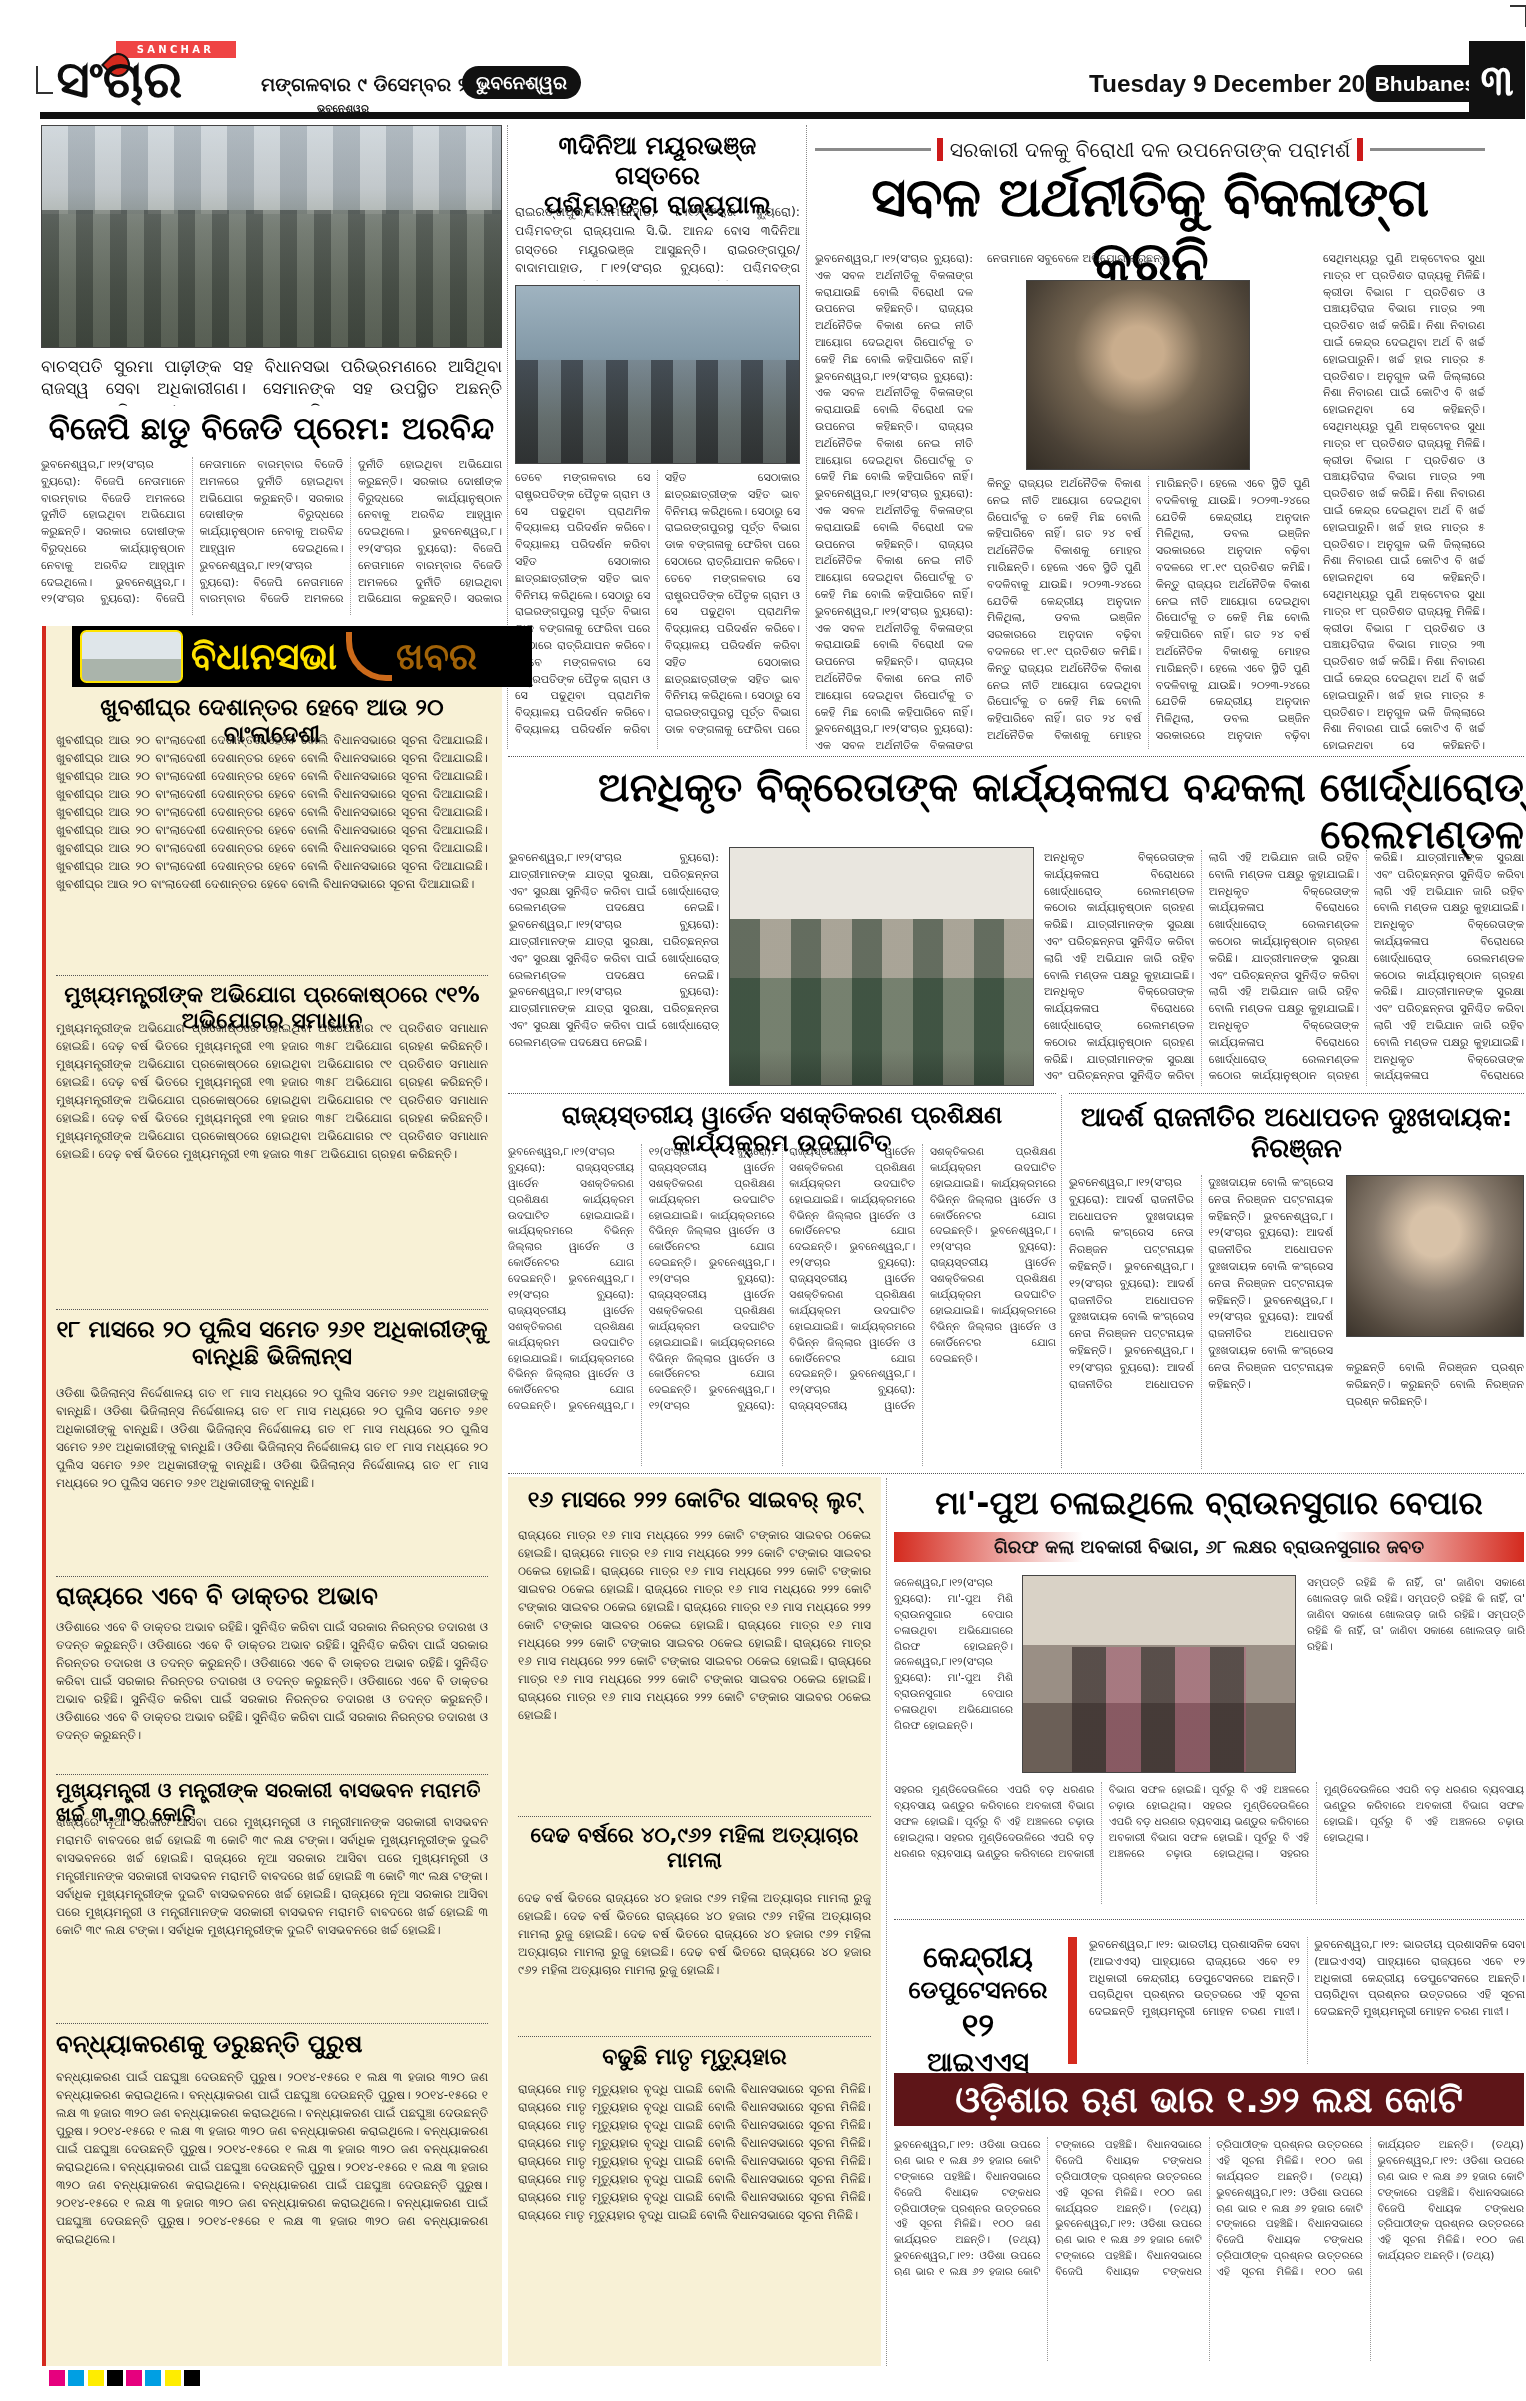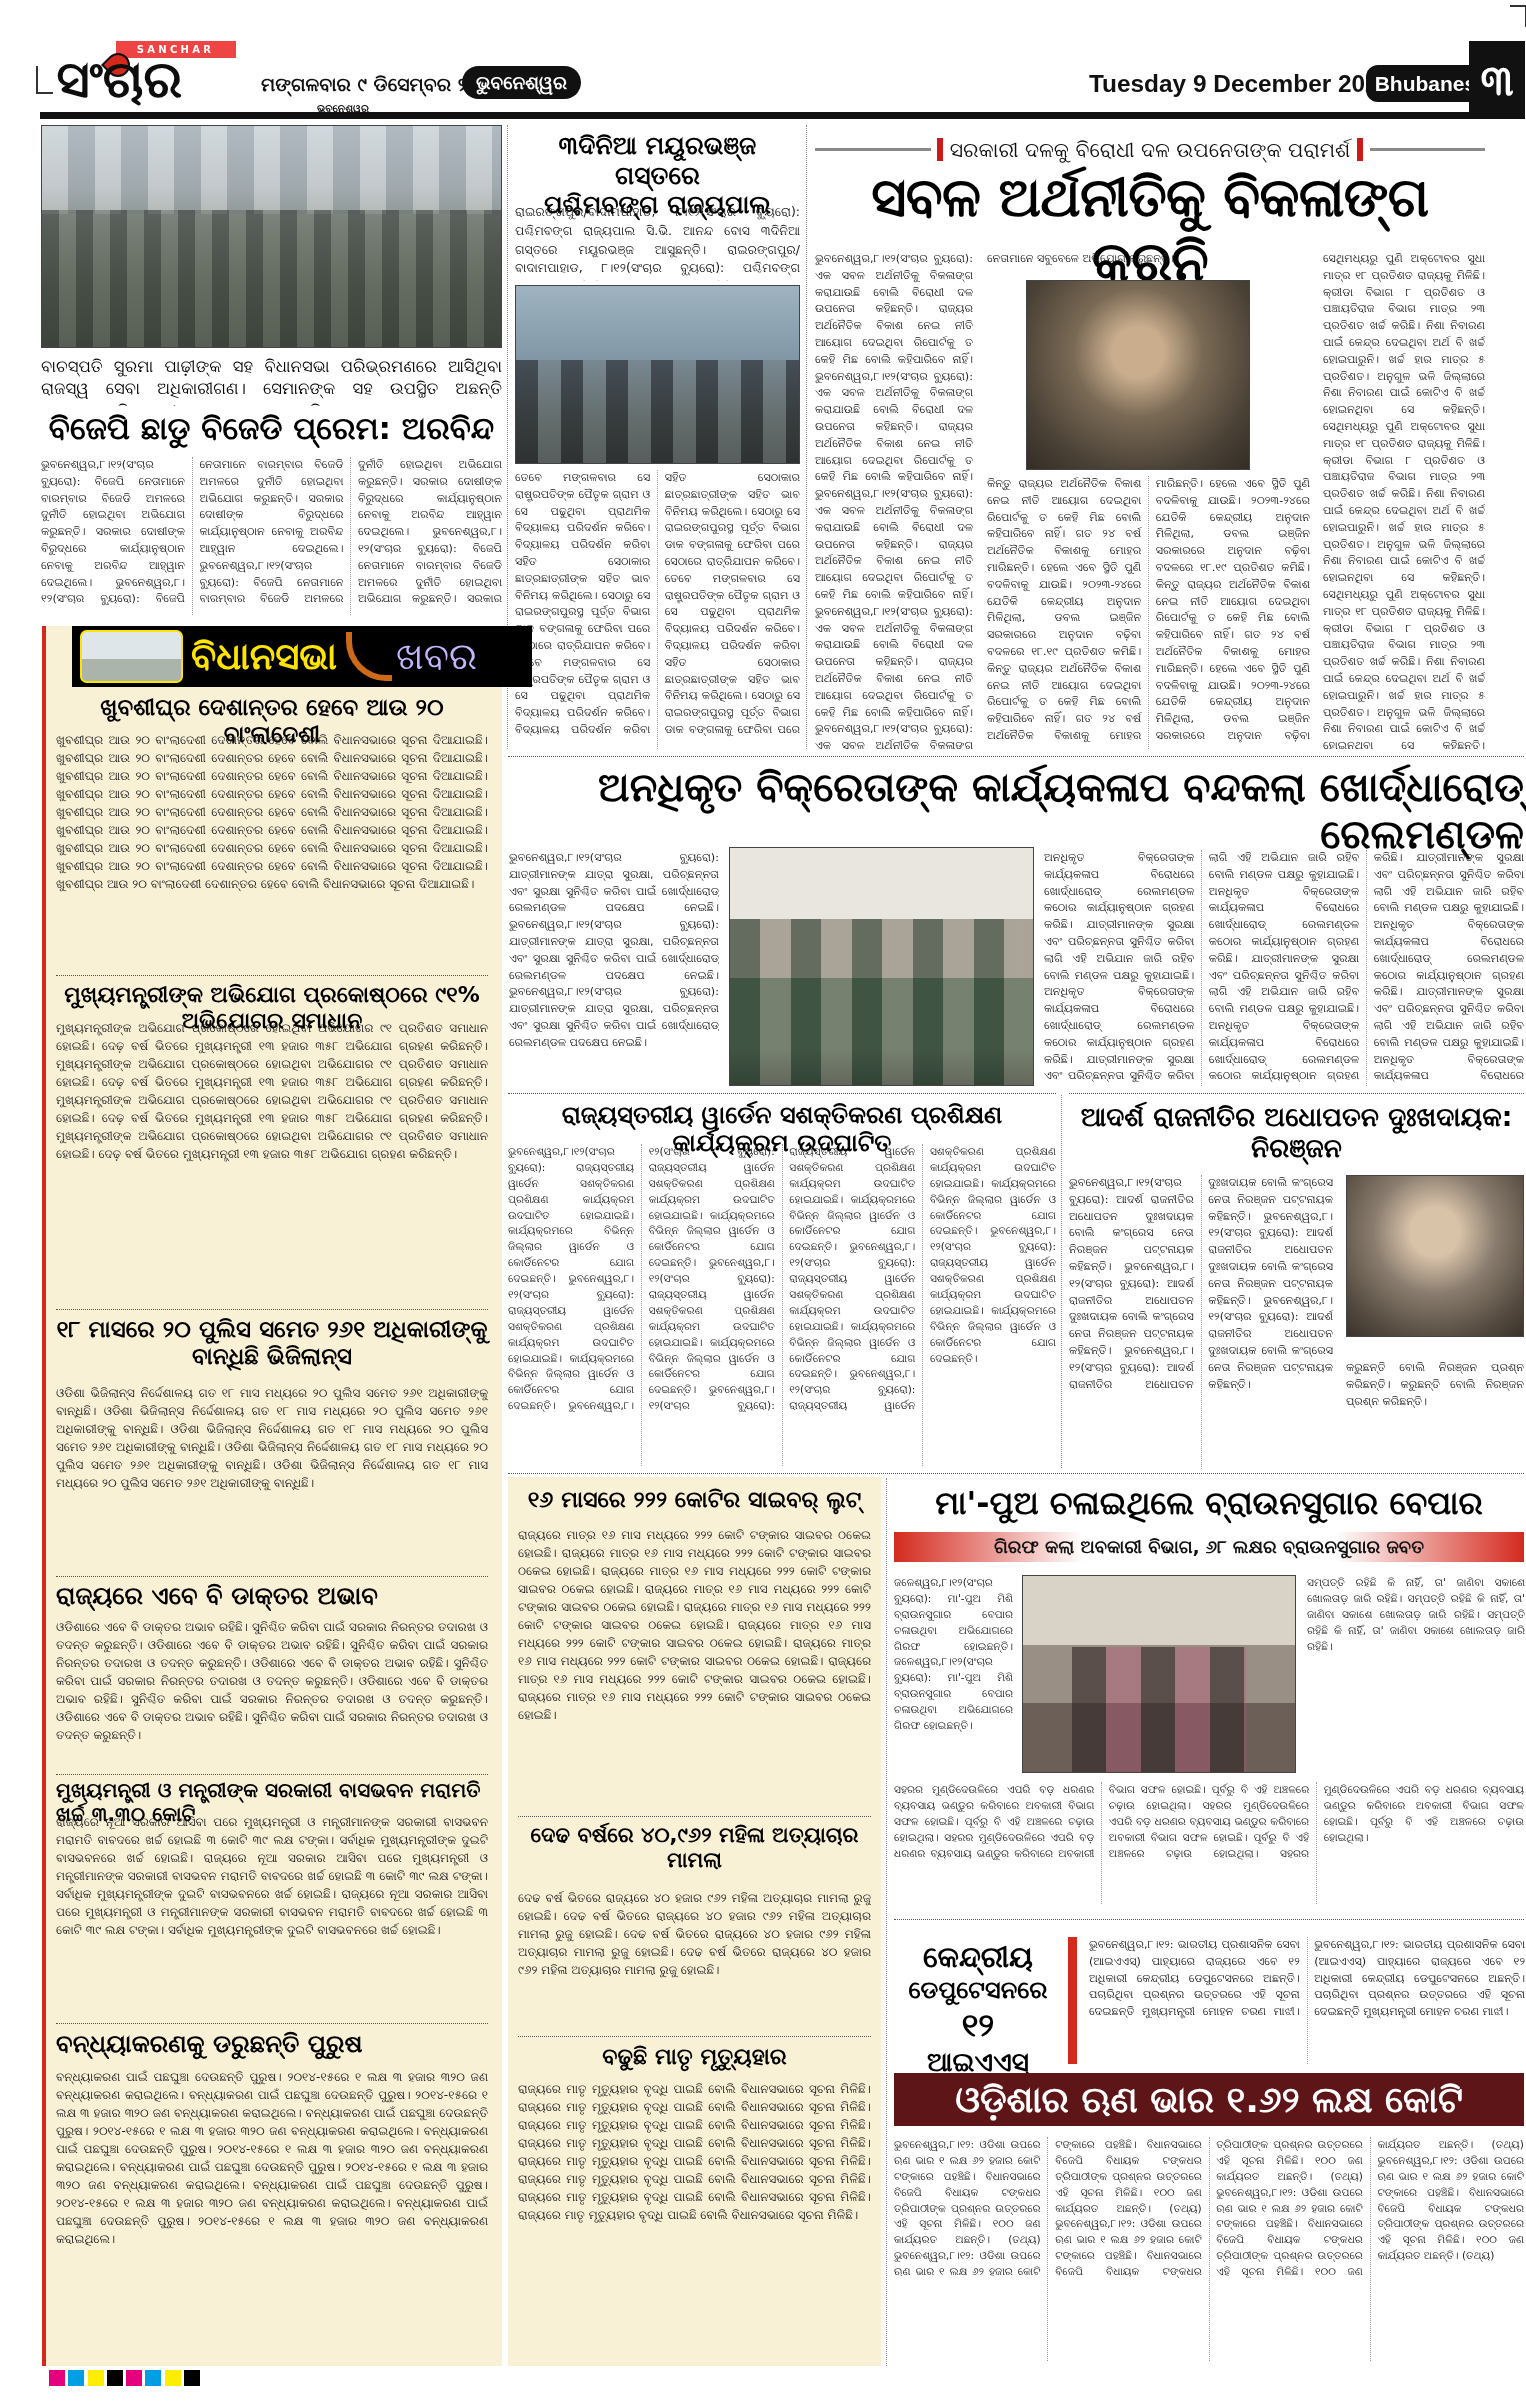--- a/index.html
+++ b/index.html
@@ -93,21 +93,21 @@
   <div class="abs photo" style="left:1026px;top:280px;width:224px;height:190px;background:
     radial-gradient(circle at 50% 38%,#c9ad8d 0 16%,#7a6a55 40%,#4a4136 75%,#332d25 100%);"></div>
   <div class="abs body-text just cols2" style="left:987px;top:476px;width:323px;height:273px;">କିନ୍ତୁ ରାଜ୍ୟର ଅର୍ଥନୈତିକ ବିକାଶ ନେଇ ନୀତି ଆୟୋଗ ଦେଇଥିବା ରିପୋର୍ଟକୁ ତ କେହି ମିଛ ବୋଲି କହିପାରିବେ ନାହିଁ। ଗତ ୨୪ ବର୍ଷ ଅର୍ଥନୈତିକ ବିକାଶକୁ ମୋହର ମାରିଛନ୍ତି। ହେଲେ ଏବେ ସ୍ଥିତି ପୁଣି ବଦଳିବାକୁ ଯାଉଛି। ୨୦୨୩-୨୪ରେ ଯେତିକି କେନ୍ଦ୍ରୀୟ ଅନୁଦାନ ମିଳିଥିଲା, ଡବଲ ଇଞ୍ଜିନ ସରକାରରେ ଅନୁଦାନ ବଢ଼ିବା ବଦଳରେ ୧୮.୧୯ ପ୍ରତିଶତ କମିଛି। କିନ୍ତୁ ରାଜ୍ୟର ଅର୍ଥନୈତିକ ବିକାଶ ନେଇ ନୀତି ଆୟୋଗ ଦେଇଥିବା ରିପୋର୍ଟକୁ ତ କେହି ମିଛ ବୋଲି କହିପାରିବେ ନାହିଁ। ଗତ ୨୪ ବର୍ଷ ଅର୍ଥନୈତିକ ବିକାଶକୁ ମୋହର ମାରିଛନ୍ତି। ହେଲେ ଏବେ ସ୍ଥିତି ପୁଣି ବଦଳିବାକୁ ଯାଉଛି। ୨୦୨୩-୨୪ରେ ଯେତିକି କେନ୍ଦ୍ରୀୟ ଅନୁଦାନ ମିଳିଥିଲା, ଡବଲ ଇଞ୍ଜିନ ସରକାରରେ ଅନୁଦାନ ବଢ଼ିବା ବଦଳରେ ୧୮.୧୯ ପ୍ରତିଶତ କମିଛି। କିନ୍ତୁ ରାଜ୍ୟର ଅର୍ଥନୈତିକ ବିକାଶ ନେଇ ନୀତି ଆୟୋଗ ଦେଇଥିବା ରିପୋର୍ଟକୁ ତ କେହି ମିଛ ବୋଲି କହିପାରିବେ ନାହିଁ। ଗତ ୨୪ ବର୍ଷ ଅର୍ଥନୈତିକ ବିକାଶକୁ ମୋହର ମାରିଛନ୍ତି। ହେଲେ ଏବେ ସ୍ଥିତି ପୁଣି ବଦଳିବାକୁ ଯାଉଛି। ୨୦୨୩-୨୪ରେ ଯେତିକି କେନ୍ଦ୍ରୀୟ ଅନୁଦାନ ମିଳିଥିଲା, ଡବଲ ଇଞ୍ଜିନ ସରକାରରେ ଅନୁଦାନ ବଢ଼ିବା ବଦଳରେ ୧୮.୧୯ ପ୍ରତିଶତ କମିଛି। କିନ୍ତୁ ରାଜ୍ୟର ଅର୍ଥନୈତିକ ବିକାଶ ନେଇ ନୀତି ଆୟୋଗ ଦେଇଥିବା ରିପୋର୍ଟକୁ ତ କେହି ମିଛ ବୋଲି କହିପାରିବେ ନାହିଁ। ଗତ ୨୪ ବର୍ଷ ଅର୍ଥନୈତିକ ବିକାଶକୁ ମୋହର ମାରିଛନ୍ତି। ହେଲେ ଏବେ ସ୍ଥିତି ପୁଣି ବଦଳିବାକୁ ଯାଉଛି। ୨୦୨୩-୨୪ରେ ଯେତିକି କେନ୍ଦ୍ରୀୟ ଅନୁଦାନ ମିଳିଥିଲା, ଡବଲ ଇଞ୍ଜିନ ସରକାରରେ ଅନୁଦାନ ବଢ଼ିବା ବଦଳରେ ୧୮.୧୯ ପ୍ରତିଶତ କମିଛି।</div>
   <div class="abs body-text just" style="left:1323px;top:251px;width:162px;height:498px;">ସେଥିମଧ୍ୟରୁ ପୁଣି ଅକ୍ଟୋବର ସୁଧା ମାତ୍ର ୧୮ ପ୍ରତିଶତ ରାଜ୍ୟକୁ ମିଳିଛି। କ୍ରୀଡା ବିଭାଗ ୮ ପ୍ରତିଶତ ଓ ପଞ୍ଚାୟତିରାଜ ବିଭାଗ ମାତ୍ର ୨୩ ପ୍ରତିଶତ ଖର୍ଚ୍ଚ କରିଛି। ନିଶା ନିବାରଣ ପାଇଁ କେନ୍ଦ୍ର ଦେଇଥିବା ଅର୍ଥ ବି ଖର୍ଚ୍ଚ ହୋଇପାରୁନି। ଖର୍ଚ୍ଚ ହାର ମାତ୍ର ୫ ପ୍ରତିଶତ। ଅନୁଗୁଳ ଭଳି ଜିଲ୍ଲାରେ ନିଶା ନିବାରଣ ପାଇଁ କୋଟିଏ ବି ଖର୍ଚ୍ଚ ହୋଇନଥିବା ସେ କହିଛନ୍ତି। ସେଥିମଧ୍ୟରୁ ପୁଣି ଅକ୍ଟୋବର ସୁଧା ମାତ୍ର ୧୮ ପ୍ରତିଶତ ରାଜ୍ୟକୁ ମିଳିଛି। କ୍ରୀଡା ବିଭାଗ ୮ ପ୍ରତିଶତ ଓ ପଞ୍ଚାୟତିରାଜ ବିଭାଗ ମାତ୍ର ୨୩ ପ୍ରତିଶତ ଖର୍ଚ୍ଚ କରିଛି। ନିଶା ନିବାରଣ ପାଇଁ କେନ୍ଦ୍ର ଦେଇଥିବା ଅର୍ଥ ବି ଖର୍ଚ୍ଚ ହୋଇପାରୁନି। ଖର୍ଚ୍ଚ ହାର ମାତ୍ର ୫ ପ୍ରତିଶତ। ଅନୁଗୁଳ ଭଳି ଜିଲ୍ଲାରେ ନିଶା ନିବାରଣ ପାଇଁ କୋଟିଏ ବି ଖର୍ଚ୍ଚ ହୋଇନଥିବା ସେ କହିଛନ୍ତି। ସେଥିମଧ୍ୟରୁ ପୁଣି ଅକ୍ଟୋବର ସୁଧା ମାତ୍ର ୧୮ ପ୍ରତିଶତ ରାଜ୍ୟକୁ ମିଳିଛି। କ୍ରୀଡା ବିଭାଗ ୮ ପ୍ରତିଶତ ଓ ପଞ୍ଚାୟତିରାଜ ବିଭାଗ ମାତ୍ର ୨୩ ପ୍ରତିଶତ ଖର୍ଚ୍ଚ କରିଛି। ନିଶା ନିବାରଣ ପାଇଁ କେନ୍ଦ୍ର ଦେଇଥିବା ଅର୍ଥ ବି ଖର୍ଚ୍ଚ ହୋଇପାରୁନି। ଖର୍ଚ୍ଚ ହାର ମାତ୍ର ୫ ପ୍ରତିଶତ। ଅନୁଗୁଳ ଭଳି ଜିଲ୍ଲାରେ ନିଶା ନିବାରଣ ପାଇଁ କୋଟିଏ ବି ଖର୍ଚ୍ଚ ହୋଇନଥିବା ସେ କହିଛନ୍ତି। ସେଥିମଧ୍ୟରୁ ପୁଣି ଅକ୍ଟୋବର ସୁଧା ମାତ୍ର ୧୮ ପ୍ରତିଶତ ରାଜ୍ୟକୁ ମିଳିଛି। କ୍ରୀଡା ବିଭାଗ ୮ ପ୍ରତିଶତ ଓ ପଞ୍ଚାୟତିରାଜ ବିଭାଗ ମାତ୍ର ୨୩ ପ୍ରତିଶତ ଖର୍ଚ୍ଚ କରିଛି। ନିଶା ନିବାରଣ ପାଇଁ କେନ୍ଦ୍ର ଦେଇଥିବା ଅର୍ଥ ବି ଖର୍ଚ୍ଚ ହୋଇପାରୁନି। ଖର୍ଚ୍ଚ ହାର ମାତ୍ର ୫ ପ୍ରତିଶତ। ଅନୁଗୁଳ ଭଳି ଜିଲ୍ଲାରେ ନିଶା ନିବାରଣ ପାଇଁ କୋଟିଏ ବି ଖର୍ଚ୍ଚ ହୋଇନଥିବା ସେ କହିଛନ୍ତି।</div>
 
   <div class="abs cream" style="left:42px;top:626px;width:460px;height:1740px;border-left:4px solid #d42a1e;box-sizing:border-box;"></div>
   <div class="abs assembly-banner" style="left:42px;top:626px;width:460px;height:61px;">
     <div style="width:99px;height:49px;margin:0 8px;border:2px solid #ffe400;border-radius:6.6px;background:linear-gradient(180deg,#dfe6ea 0 55%,#aab4ab 55% 100%);"></div>
     <div style="color:#ffe400;font-size:37px;font-weight:700;">ବିଧାନସଭା</div>
     <div style="width:46px;height:49px;border-left:6.6px solid #cc6a1a;border-bottom:6.6px solid #cc6a1a;border-radius:0 0 0 40px;margin:0 4px 0 9.2px;box-sizing:border-box;"></div>
-    <div style="color:#c4b5fd;font-size:37px;font-weight:400;">ଖବର</div>
+    <div style="color:#a16207;font-size:37px;font-weight:700;">ଖବର</div>
   </div>
 
   <div class="abs headline" style="left:56px;top:694px;width:432px;font-size:23px;text-align:center;">ଖୁବଶୀଘ୍ର ଦେଶାନ୍ତର ହେବେ ଆଉ ୨୦ ବାଂଲାଦେଶୀ</div>
   <div class="abs body-text just" style="left:56px;top:731px;width:432px;height:238px;font-size:12px;">ଖୁବଶୀଘ୍ର ଆଉ ୨୦ ବାଂଲାଦେଶୀ ଦେଶାନ୍ତର ହେବେ ବୋଲି ବିଧାନସଭାରେ ସୂଚନା ଦିଆଯାଇଛି। ଖୁବଶୀଘ୍ର ଆଉ ୨୦ ବାଂଲାଦେଶୀ ଦେଶାନ୍ତର ହେବେ ବୋଲି ବିଧାନସଭାରେ ସୂଚନା ଦିଆଯାଇଛି। ଖୁବଶୀଘ୍ର ଆଉ ୨୦ ବାଂଲାଦେଶୀ ଦେଶାନ୍ତର ହେବେ ବୋଲି ବିଧାନସଭାରେ ସୂଚନା ଦିଆଯାଇଛି। ଖୁବଶୀଘ୍ର ଆଉ ୨୦ ବାଂଲାଦେଶୀ ଦେଶାନ୍ତର ହେବେ ବୋଲି ବିଧାନସଭାରେ ସୂଚନା ଦିଆଯାଇଛି। ଖୁବଶୀଘ୍ର ଆଉ ୨୦ ବାଂଲାଦେଶୀ ଦେଶାନ୍ତର ହେବେ ବୋଲି ବିଧାନସଭାରେ ସୂଚନା ଦିଆଯାଇଛି। ଖୁବଶୀଘ୍ର ଆଉ ୨୦ ବାଂଲାଦେଶୀ ଦେଶାନ୍ତର ହେବେ ବୋଲି ବିଧାନସଭାରେ ସୂଚନା ଦିଆଯାଇଛି। ଖୁବଶୀଘ୍ର ଆଉ ୨୦ ବାଂଲାଦେଶୀ ଦେଶାନ୍ତର ହେବେ ବୋଲି ବିଧାନସଭାରେ ସୂଚନା ଦିଆଯାଇଛି। ଖୁବଶୀଘ୍ର ଆଉ ୨୦ ବାଂଲାଦେଶୀ ଦେଶାନ୍ତର ହେବେ ବୋଲି ବିଧାନସଭାରେ ସୂଚନା ଦିଆଯାଇଛି। ଖୁବଶୀଘ୍ର ଆଉ ୨୦ ବାଂଲାଦେଶୀ ଦେଶାନ୍ତର ହେବେ ବୋଲି ବିଧାନସଭାରେ ସୂଚନା ଦିଆଯାଇଛି।</div>
 
   <div class="abs dot-h" style="left:56px;top:975px;width:432px;"></div>
   <div class="abs headline" style="left:56px;top:982px;width:432px;font-size:22px;text-align:center;">ମୁଖ୍ୟମନ୍ତ୍ରୀଙ୍କ ଅଭିଯୋଗ ପ୍ରକୋଷ୍ଠରେ ୯୧% ଅଭିଯୋଗର ସମାଧାନ</div>
   <div class="abs body-text just" style="left:56px;top:1019px;width:432px;height:284px;font-size:12px;">ମୁଖ୍ୟମନ୍ତ୍ରୀଙ୍କ ଅଭିଯୋଗ ପ୍ରକୋଷ୍ଠରେ ହୋଇଥିବା ଅଭିଯୋଗର ୯୧ ପ୍ରତିଶତ ସମାଧାନ ହୋଇଛି। ଦେଢ଼ ବର୍ଷ ଭିତରେ ମୁଖ୍ୟମନ୍ତ୍ରୀ ୧୩ ହଜାର ୩୫୮ ଅଭିଯୋଗ ଗ୍ରହଣ କରିଛନ୍ତି। ମୁଖ୍ୟମନ୍ତ୍ରୀଙ୍କ ଅଭିଯୋଗ ପ୍ରକୋଷ୍ଠରେ ହୋଇଥିବା ଅଭିଯୋଗର ୯୧ ପ୍ରତିଶତ ସମାଧାନ ହୋଇଛି। ଦେଢ଼ ବର୍ଷ ଭିତରେ ମୁଖ୍ୟମନ୍ତ୍ରୀ ୧୩ ହଜାର ୩୫୮ ଅଭିଯୋଗ ଗ୍ରହଣ କରିଛନ୍ତି। ମୁଖ୍ୟମନ୍ତ୍ରୀଙ୍କ ଅଭିଯୋଗ ପ୍ରକୋଷ୍ଠରେ ହୋଇଥିବା ଅଭିଯୋଗର ୯୧ ପ୍ରତିଶତ ସମାଧାନ ହୋଇଛି। ଦେଢ଼ ବର୍ଷ ଭିତରେ ମୁଖ୍ୟମନ୍ତ୍ରୀ ୧୩ ହଜାର ୩୫୮ ଅଭିଯୋଗ ଗ୍ରହଣ କରିଛନ୍ତି। ମୁଖ୍ୟମନ୍ତ୍ରୀଙ୍କ ଅଭିଯୋଗ ପ୍ରକୋଷ୍ଠରେ ହୋଇଥିବା ଅଭିଯୋଗର ୯୧ ପ୍ରତିଶତ ସମାଧାନ ହୋଇଛି। ଦେଢ଼ ବର୍ଷ ଭିତରେ ମୁଖ୍ୟମନ୍ତ୍ରୀ ୧୩ ହଜାର ୩୫୮ ଅଭିଯୋଗ ଗ୍ରହଣ କରିଛନ୍ତି।</div>
 
   <div class="abs dot-h" style="left:56px;top:1309px;width:432px;"></div>

